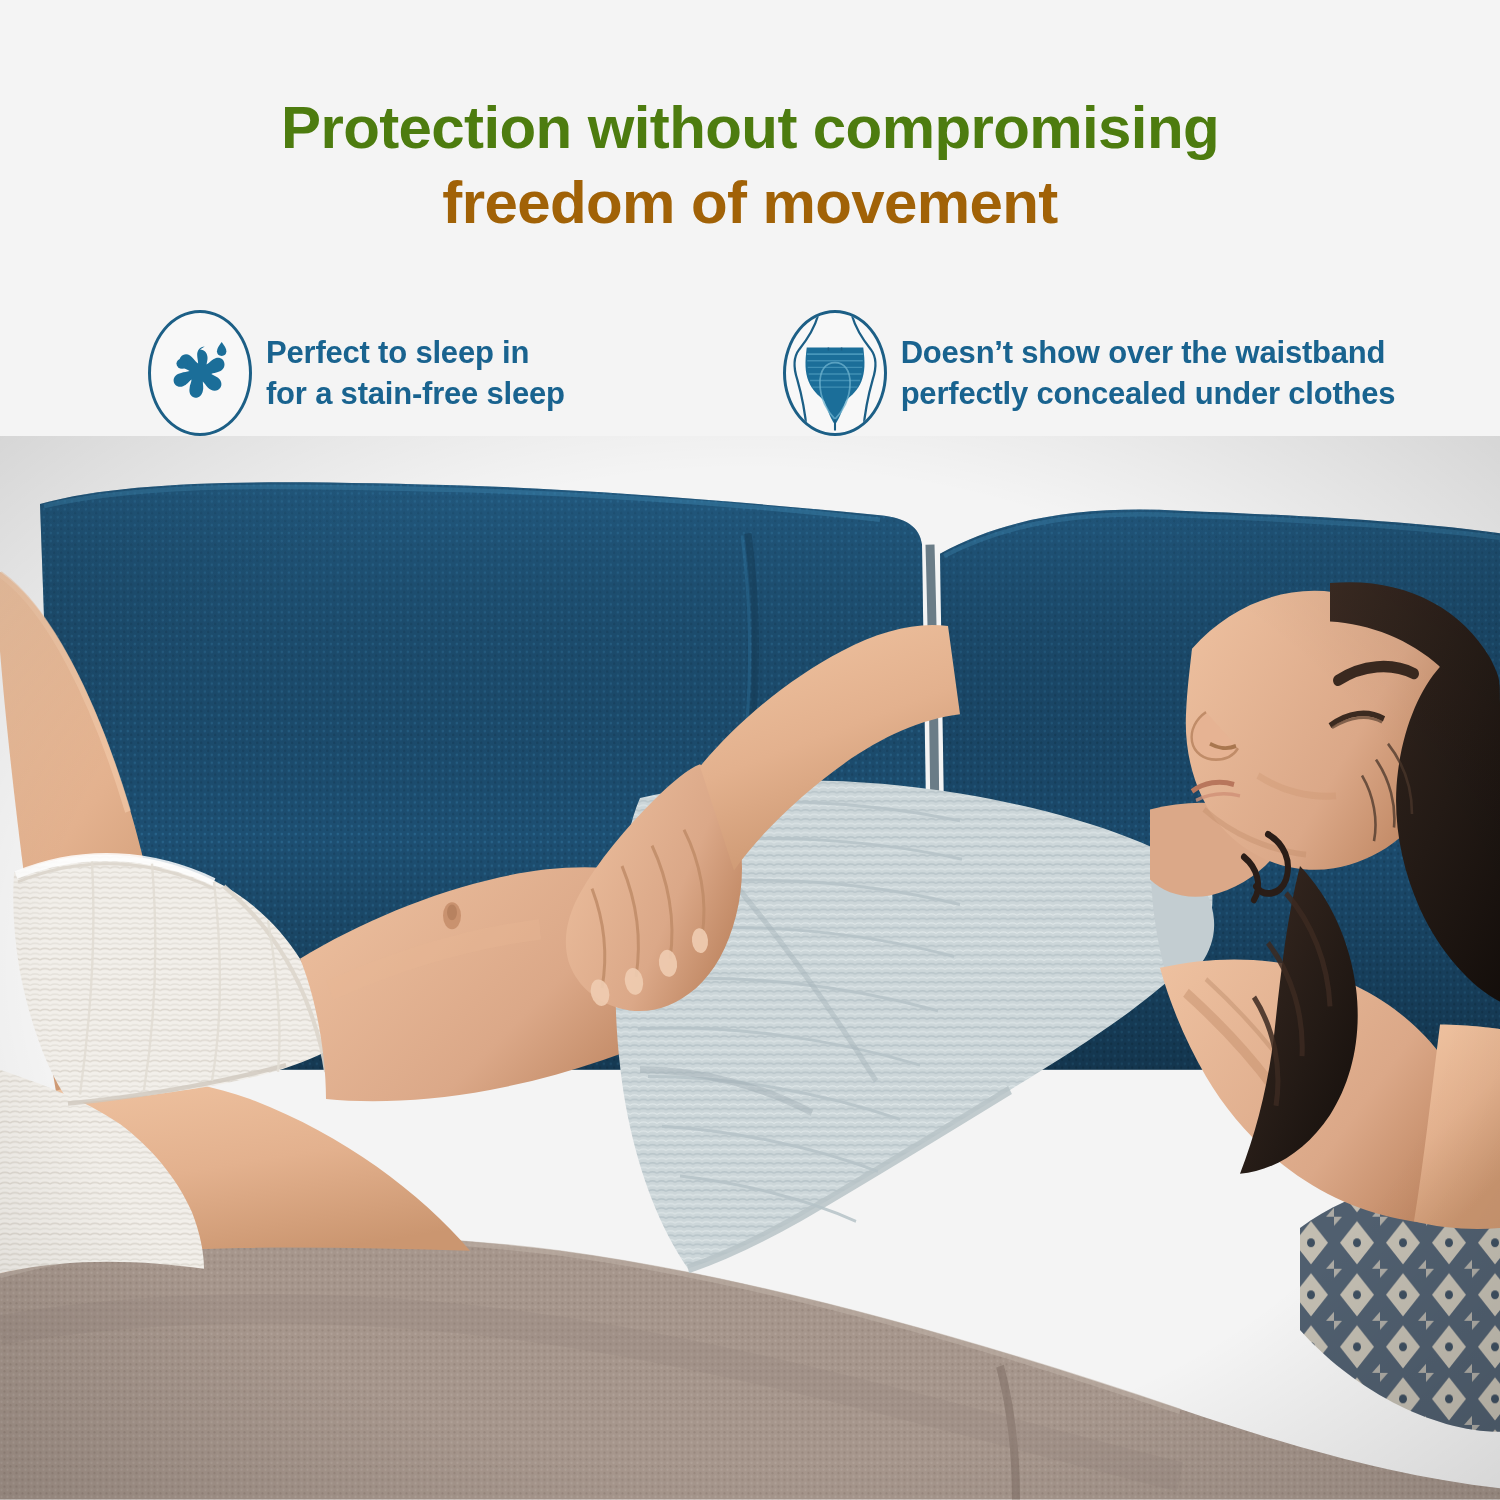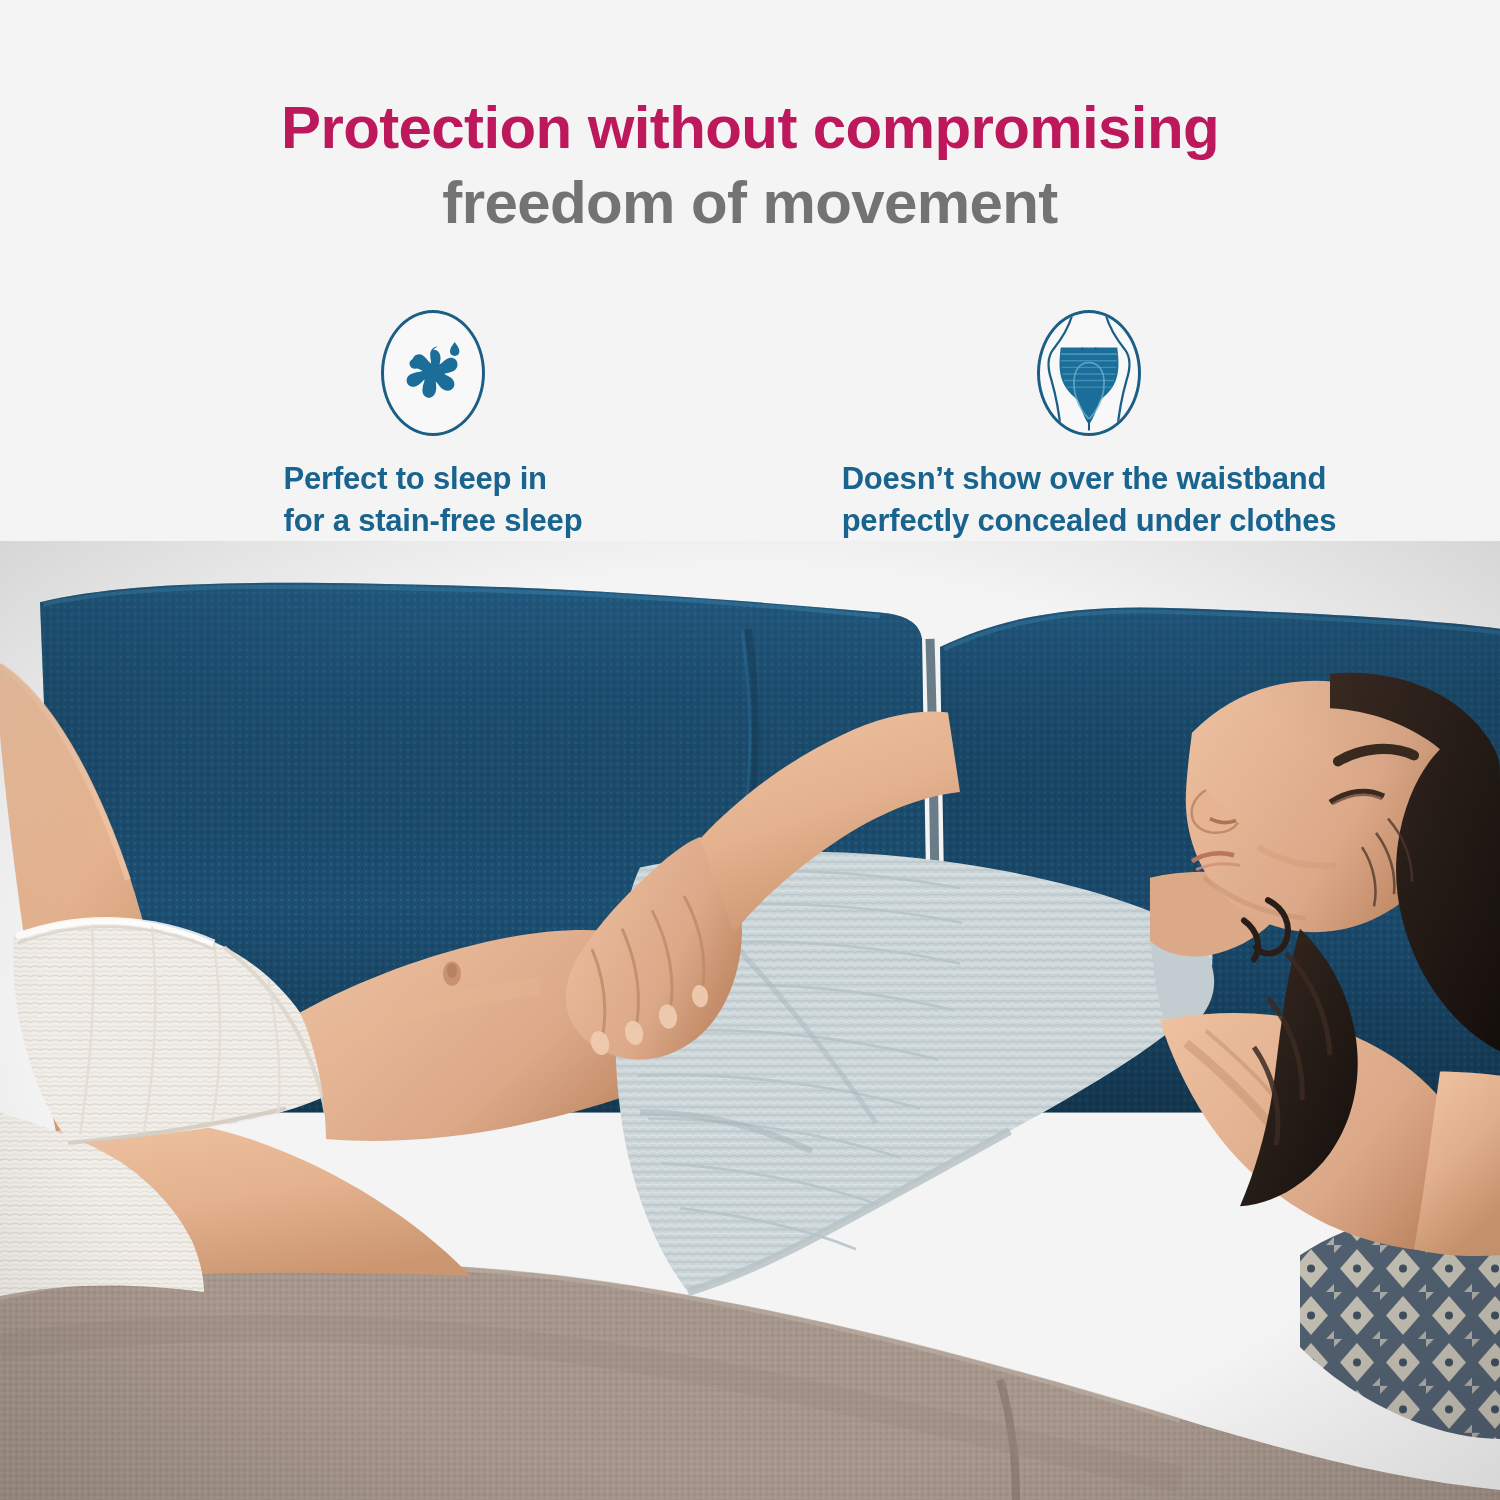--- a/index.html
+++ b/index.html
@@ -25,49 +25,48 @@
   .headline-block {
     width:100%;
     padding-top:96px;
     text-align:center;
     flex:0 0 auto;
   }
   .headline-line1 {
     font-size:60px;
     font-weight:bold;
     letter-spacing:-0.6px;
-    color:#be185d;
+    color:#4d7c0f;
     line-height:1.06;
     display:block;
   }
   .headline-line2 {
     font-size:60px;
     font-weight:bold;
     letter-spacing:-0.6px;
-    color:#737373;
+    color:#a16207;
     line-height:1.18;
     display:block;
     margin-top:8px;
   }
 
   
   .features {
     flex:0 0 auto;
     margin-top:72px;
     display:flex;
     align-items:flex-start;
     padding-left:148px;
     padding-right:40px;
     gap:0px;
   }
   .feature {
     display:flex;
     align-items:center;
-    gap:22px;
-    flex-direction:column;
+    gap:14px;
   }
   .feature-1 { width:570px; }
   .feature-2 { flex:1;justify-content:center; }
 
   .icon-circle {
     flex:0 0 auto;
     width:104px;
     height:126px;
     border:3px solid #1c5f86;
     border-radius:50%;

